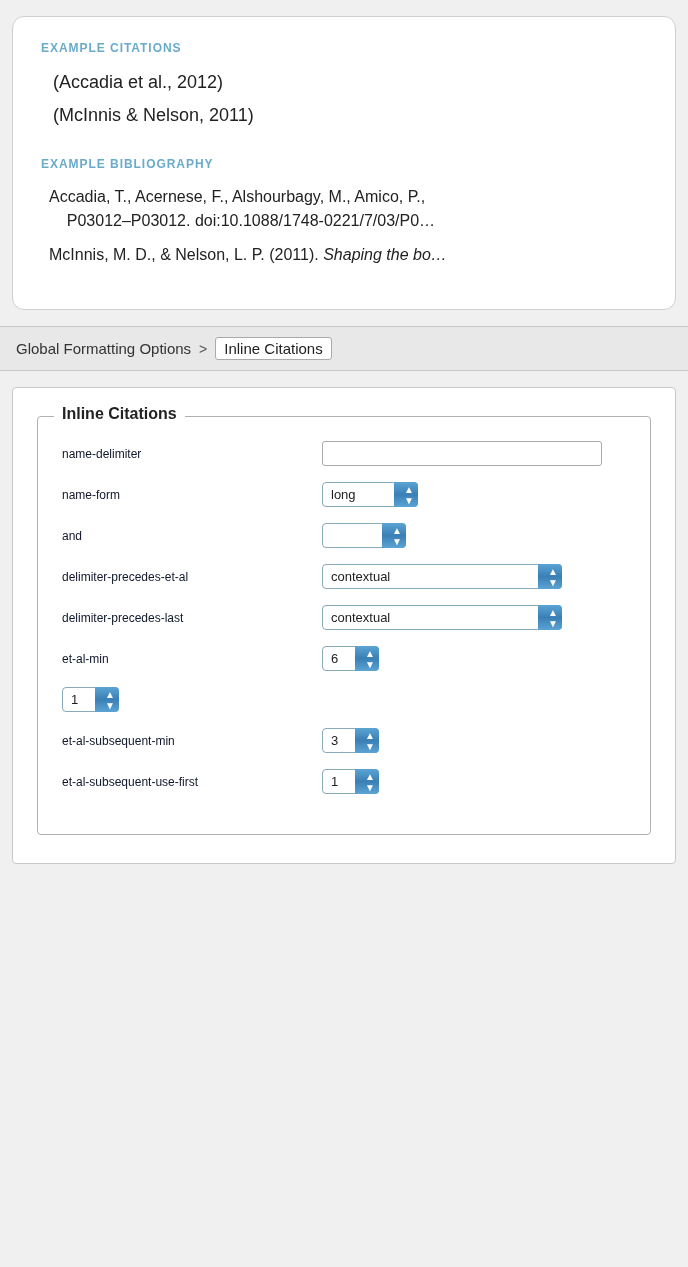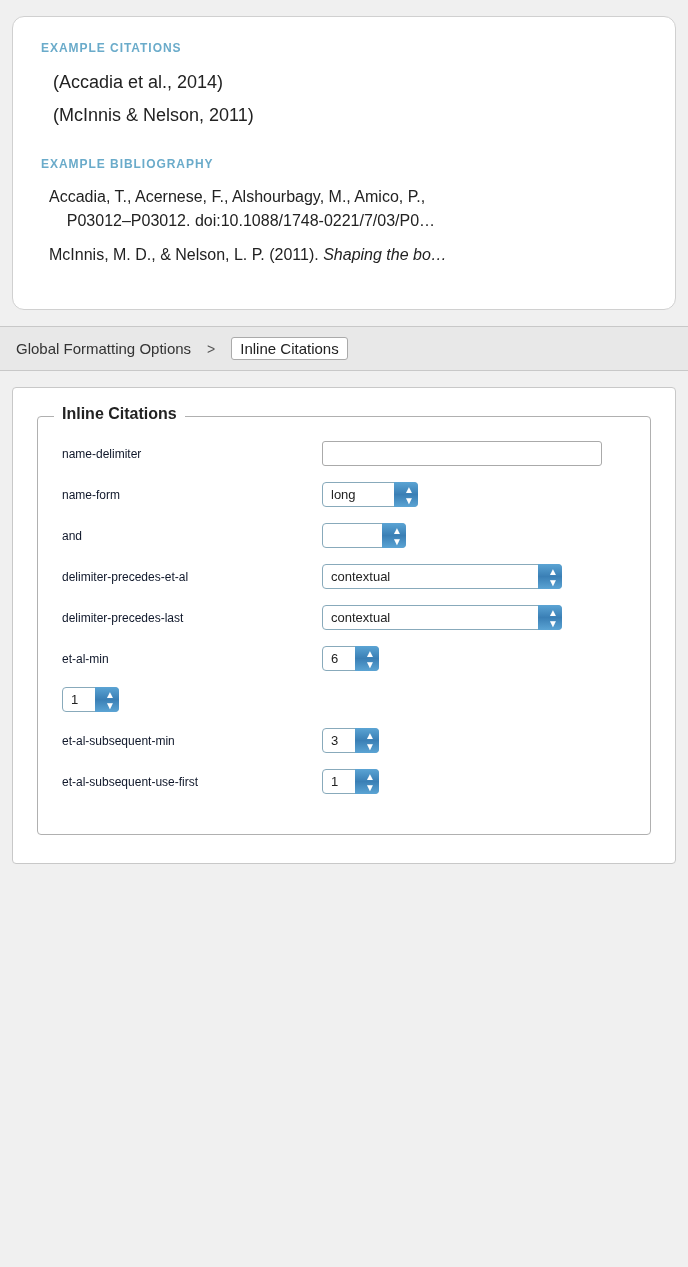--- a/index.html
+++ b/index.html
@@ -49,21 +49,21 @@
 
     .breadcrumb-bar {
       background: #e8e8e8;
       border-top: 1px solid #c8c8c8;
       border-bottom: 1px solid #c8c8c8;
       padding: 10px 16px;
       display: flex;
       align-items: center;
       font-size: 15px;
       color: #333;
-      gap: 16px;
+      gap: 8px;
       margin: 0 0 0 0;
     }
 
     .breadcrumb-separator {
       color: #555;
       font-size: 14px;
     }
 
     .breadcrumb-active {
       background: #ffffff;
@@ -222,21 +222,21 @@
       font-size: 13px;
       width: 280px;
       color: #222;
     }
   </style>
 </head>
 <body>
 
 <div class="top-panel">
   <div class="section-heading">EXAMPLE CITATIONS</div>
-  <div class="citation-example">(Accadia et al., 2014)</div>
+  <div class="citation-example">(Accadia et al., 2012)</div>
   <div class="citation-example">(McInnis &amp; Nelson, 2011)</div>
 
   <div class="bibliography-section">
     <div class="section-heading">EXAMPLE BIBLIOGRAPHY</div>
     <div class="bibliography-entry">
       <span>Accadia, T., Acernese, F., Alshourbagy, M., Amico, P.,</span><br>
       <span>&nbsp;&nbsp;&nbsp;&nbsp;P03012–P03012. doi:10.1088/1748-0221/7/03/P0…</span>
     </div>
     <div class="bibliography-entry">
       <span>McInnis, M. D., &amp; Nelson, L. P. (2011). <em>Shaping the bo…</em></span>

